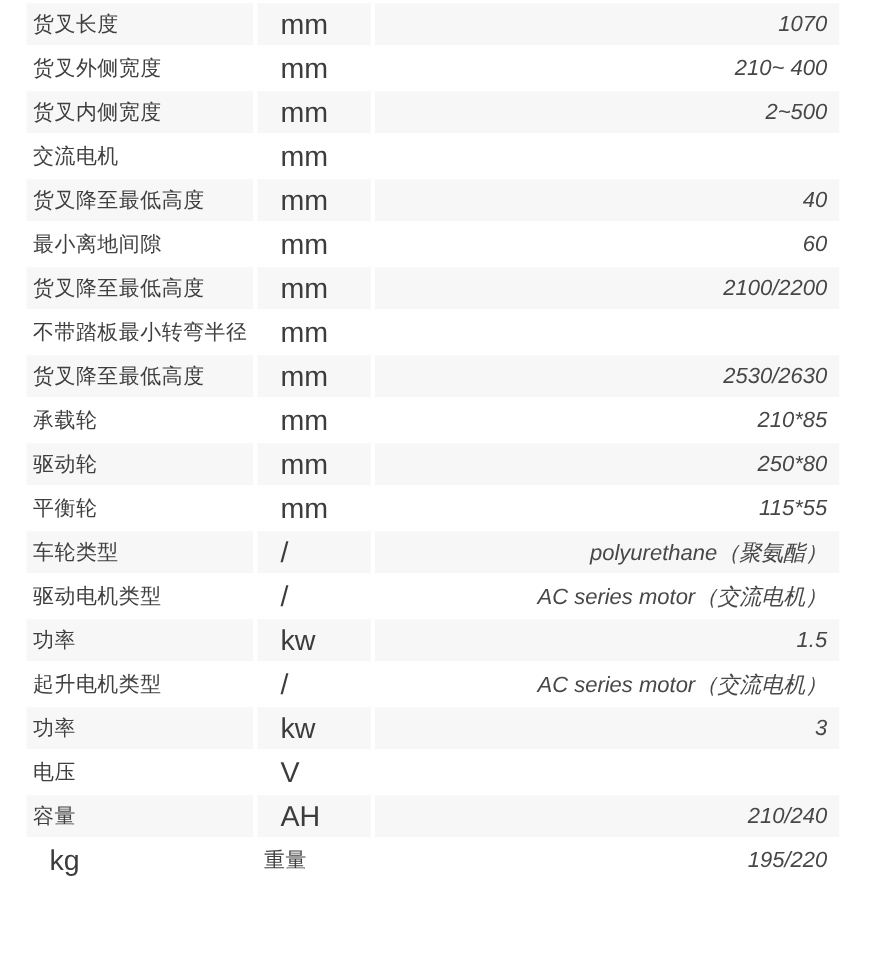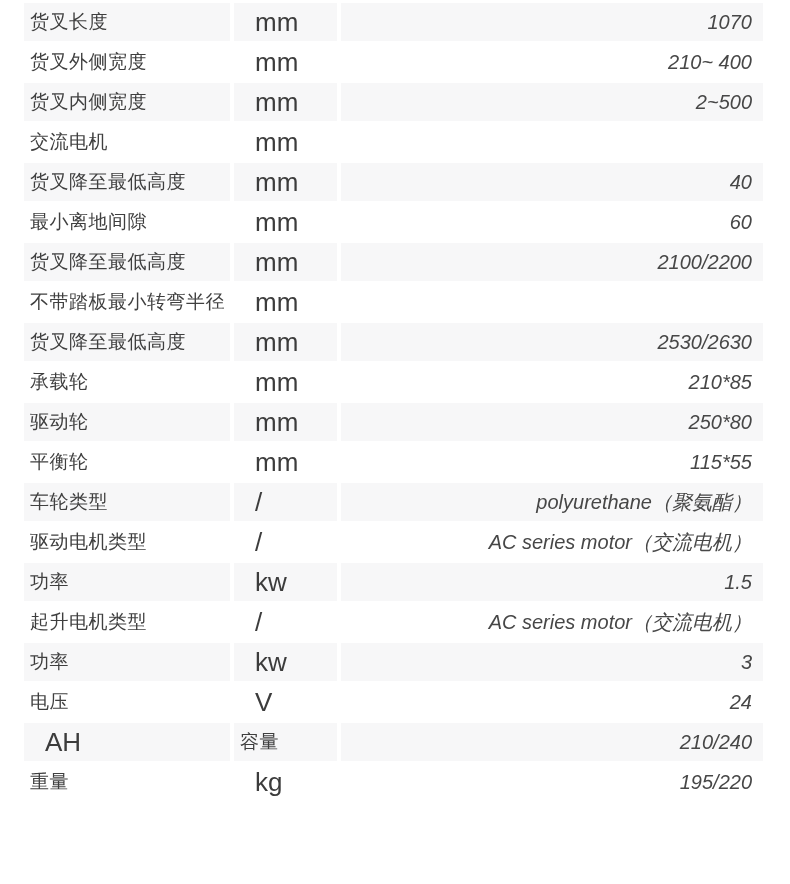--- a/index.html
+++ b/index.html
@@ -162,28 +162,27 @@
 
   <div class="row alt">
     <div class="cell cell-label">功率</div>
     <div class="cell cell-unit">kw</div>
     <div class="cell cell-value">3</div>
   </div>
 
   <div class="row">
     <div class="cell cell-label">电压</div>
     <div class="cell cell-unit">V</div>
-    <div class="cell cell-value">24</div>
   </div>
 
   <div class="row alt">
+    <div class="cell cell-label">容量</div>
     <div class="cell cell-unit">AH</div>
-    <div class="cell cell-label">容量</div>
     <div class="cell cell-value">210/240</div>
   </div>
 
   <div class="row">
+    <div class="cell cell-unit">kg</div>
     <div class="cell cell-label">重量</div>
-    <div class="cell cell-unit">kg</div>
     <div class="cell cell-value">195/220</div>
   </div>
 </div>
 </div>
 
 </body></html>

